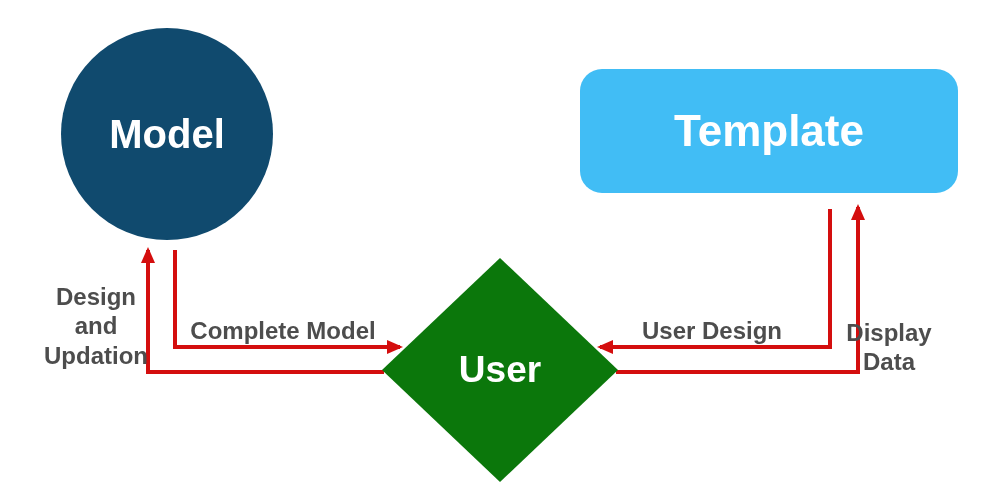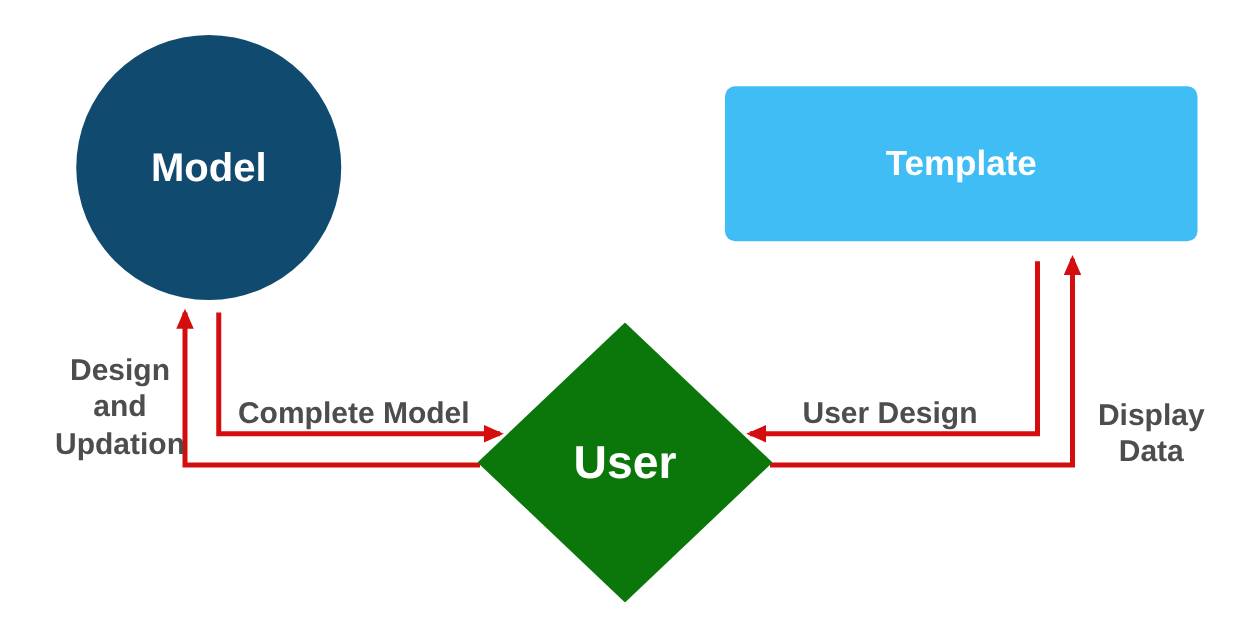--- a/index.html
+++ b/index.html
@@ -33,28 +33,28 @@
     justify-content: center;
     color: var(--node-text, #ffffff);
     font-weight: bold;
     text-align: center;
   }
   .node-model {
     left: 61px; top: 28px;
     width: 212px; height: 212px;
     border-radius: 50%;
     background: var(--model, #104a6e);
-    font-size: 32px;
+    font-size: 40px;
   }
   .node-template {
     left: 580px; top: 69px;
     width: 378px; height: 124px;
-    border-radius: 8px;
+    border-radius: 22px;
     background: var(--template, #41bdf5);
-    font-size: 28px;
+    font-size: 44px;
   }
   .node-view {
     left: 382px; top: 258px;
     width: 236px; height: 224px;
     background: var(--view, #0b770b);
     clip-path: polygon(50% 0%, 100% 50%, 50% 100%, 0% 50%);
     font-size: 37px;
   }
 
   .edge-label {
@@ -62,21 +62,21 @@
     color: var(--label-text, #4d4d4d);
     font-weight: 600;
     font-size: 24px;
     text-align: center;
     white-space: pre-line;
     line-height: 1.22;
   }
   .label-design-updation { left: 28px;  top: 282px; width: 136px; }
   .label-complete-data   { left: 173px; top: 316px; width: 220px; }
   .label-user-input      { left: 612px; top: 316px; width: 200px; }
-  .label-display-data    { left: 851px; top: 318px; width: 140px; }
+  .label-display-data    { left: 819px; top: 318px; width: 140px; }
 </style>
 </head>
 <body>
 
 <div class="canvas">
 
   <svg class="arrows" viewBox="0 0 1000 500" xmlns="http://www.w3.org/2000/svg" aria-hidden="true">
     <defs>
       <marker id="arrowhead" markerUnits="userSpaceOnUse" markerWidth="16" markerHeight="14" refX="13" refY="7" orient="auto">
         <path d="M0,0 L16,7 L0,14 Z" fill="currentColor"></path>

